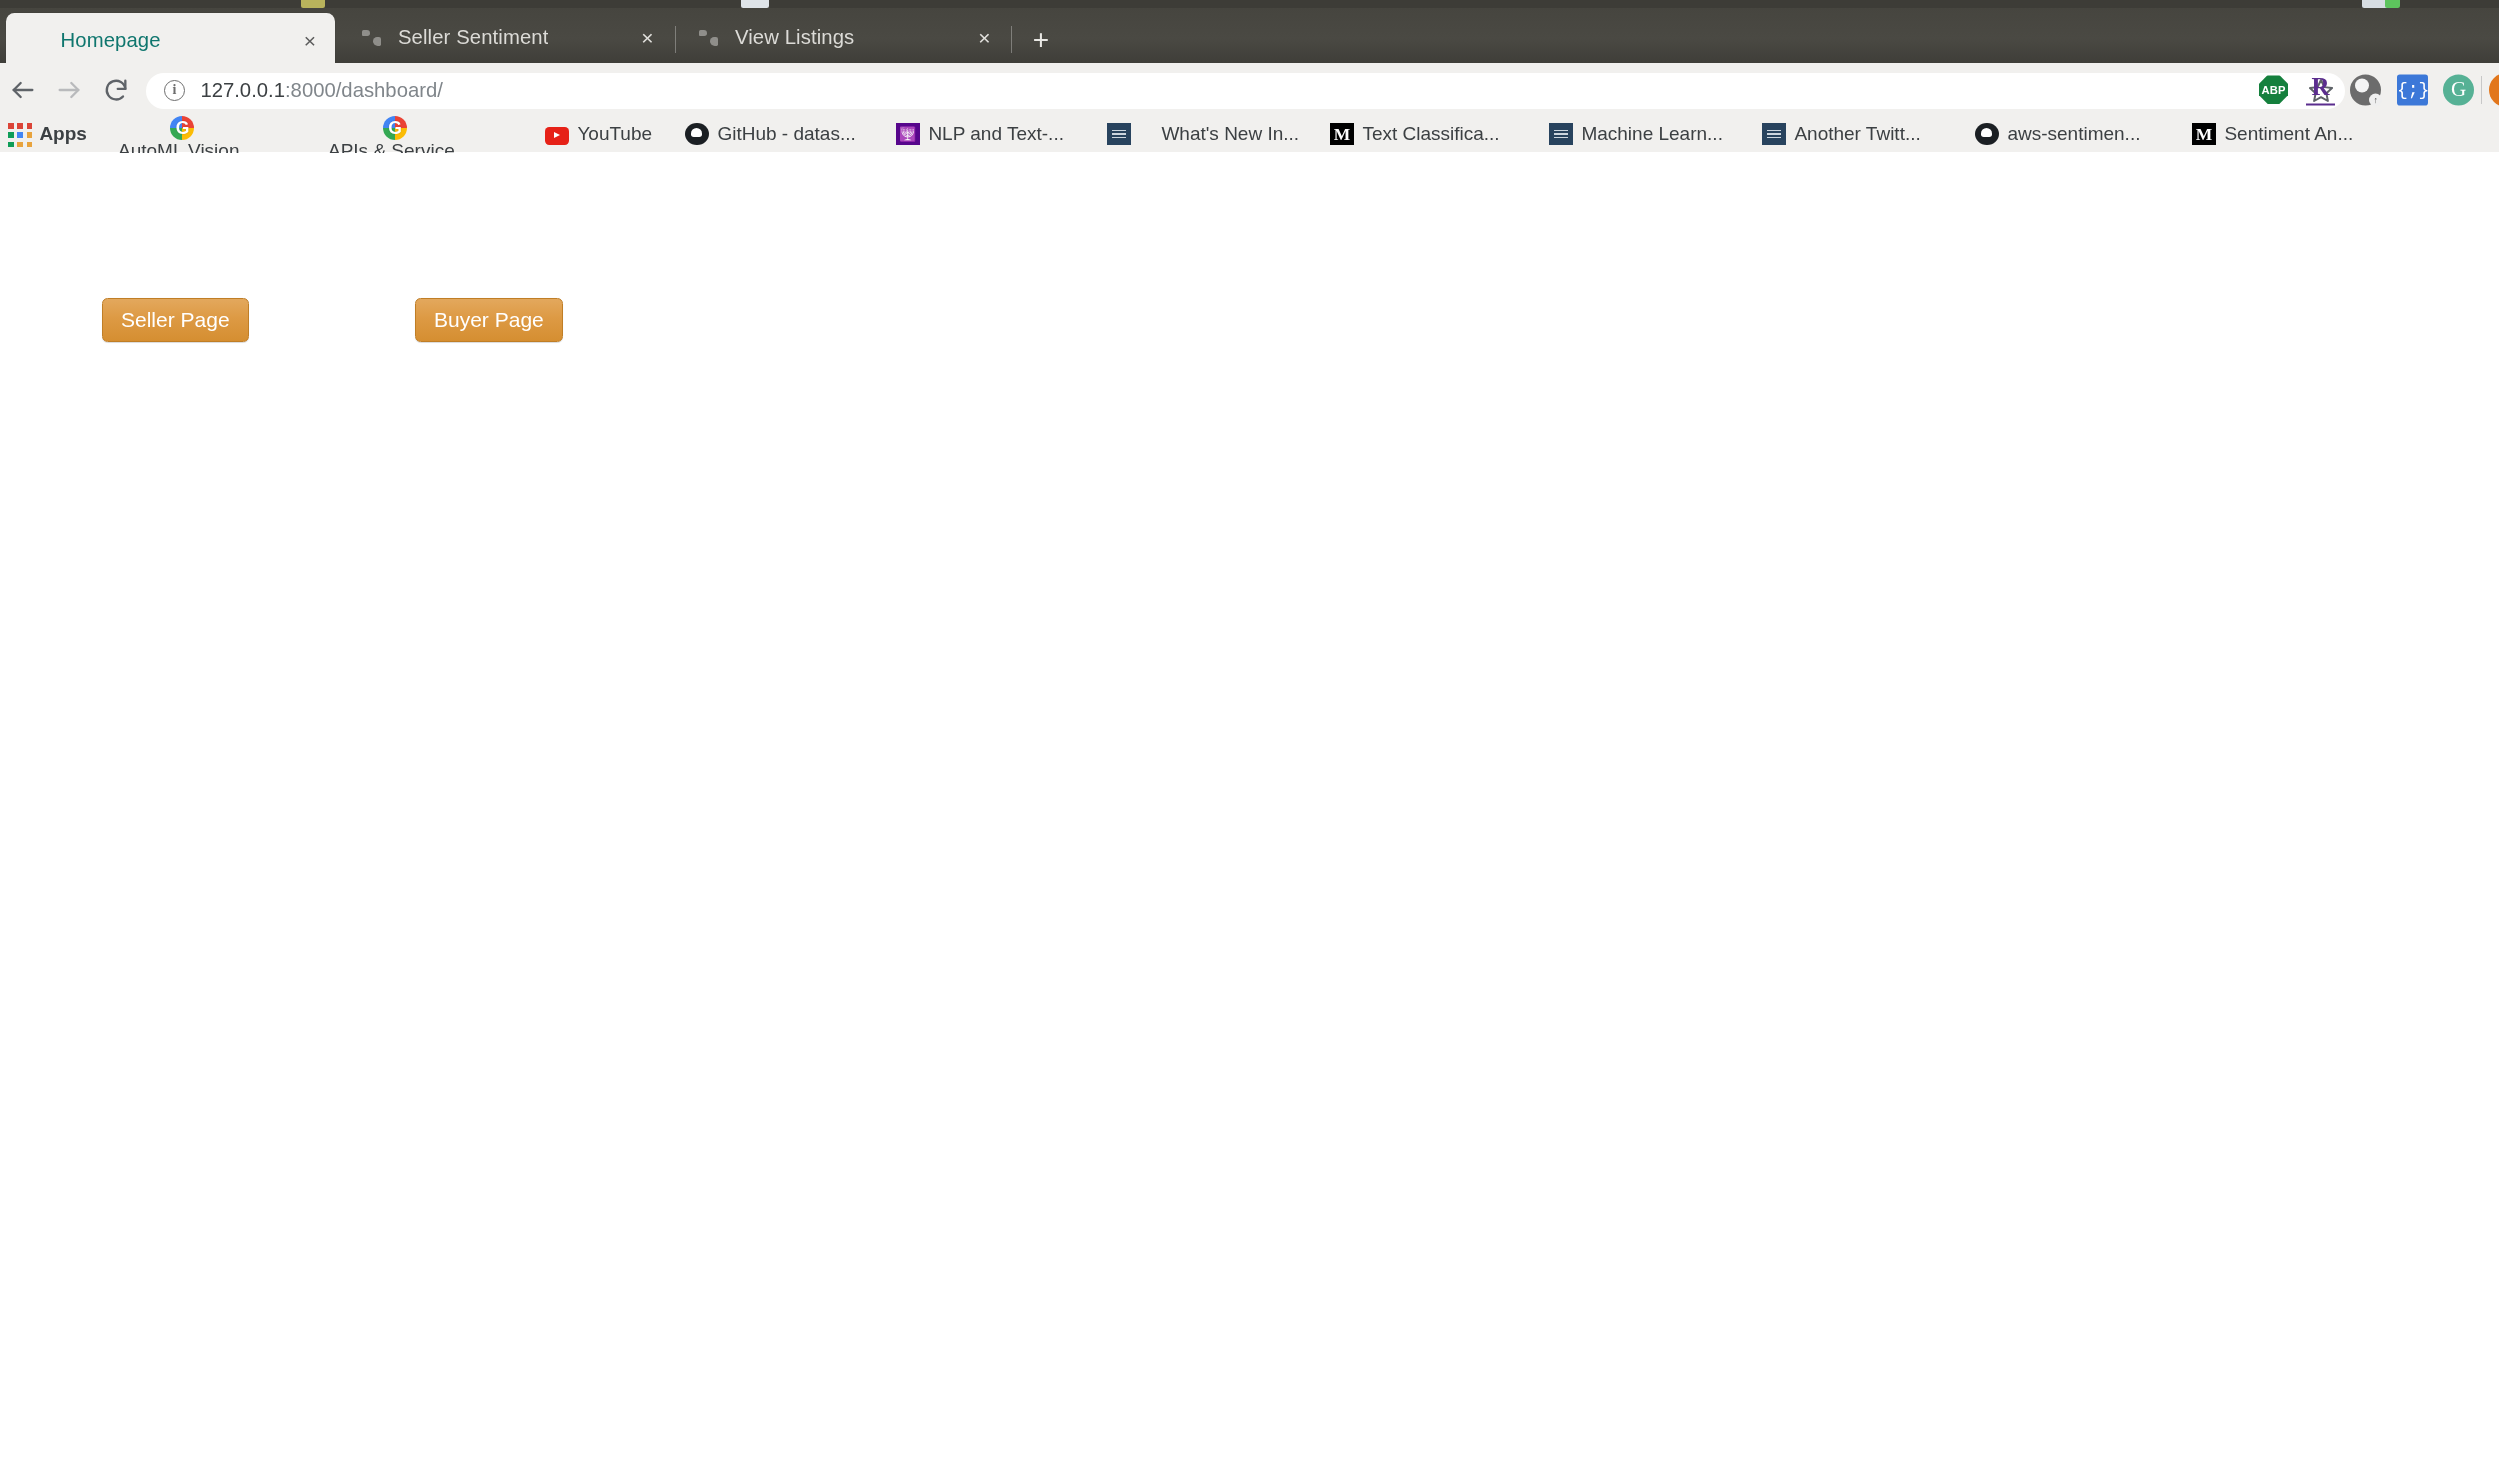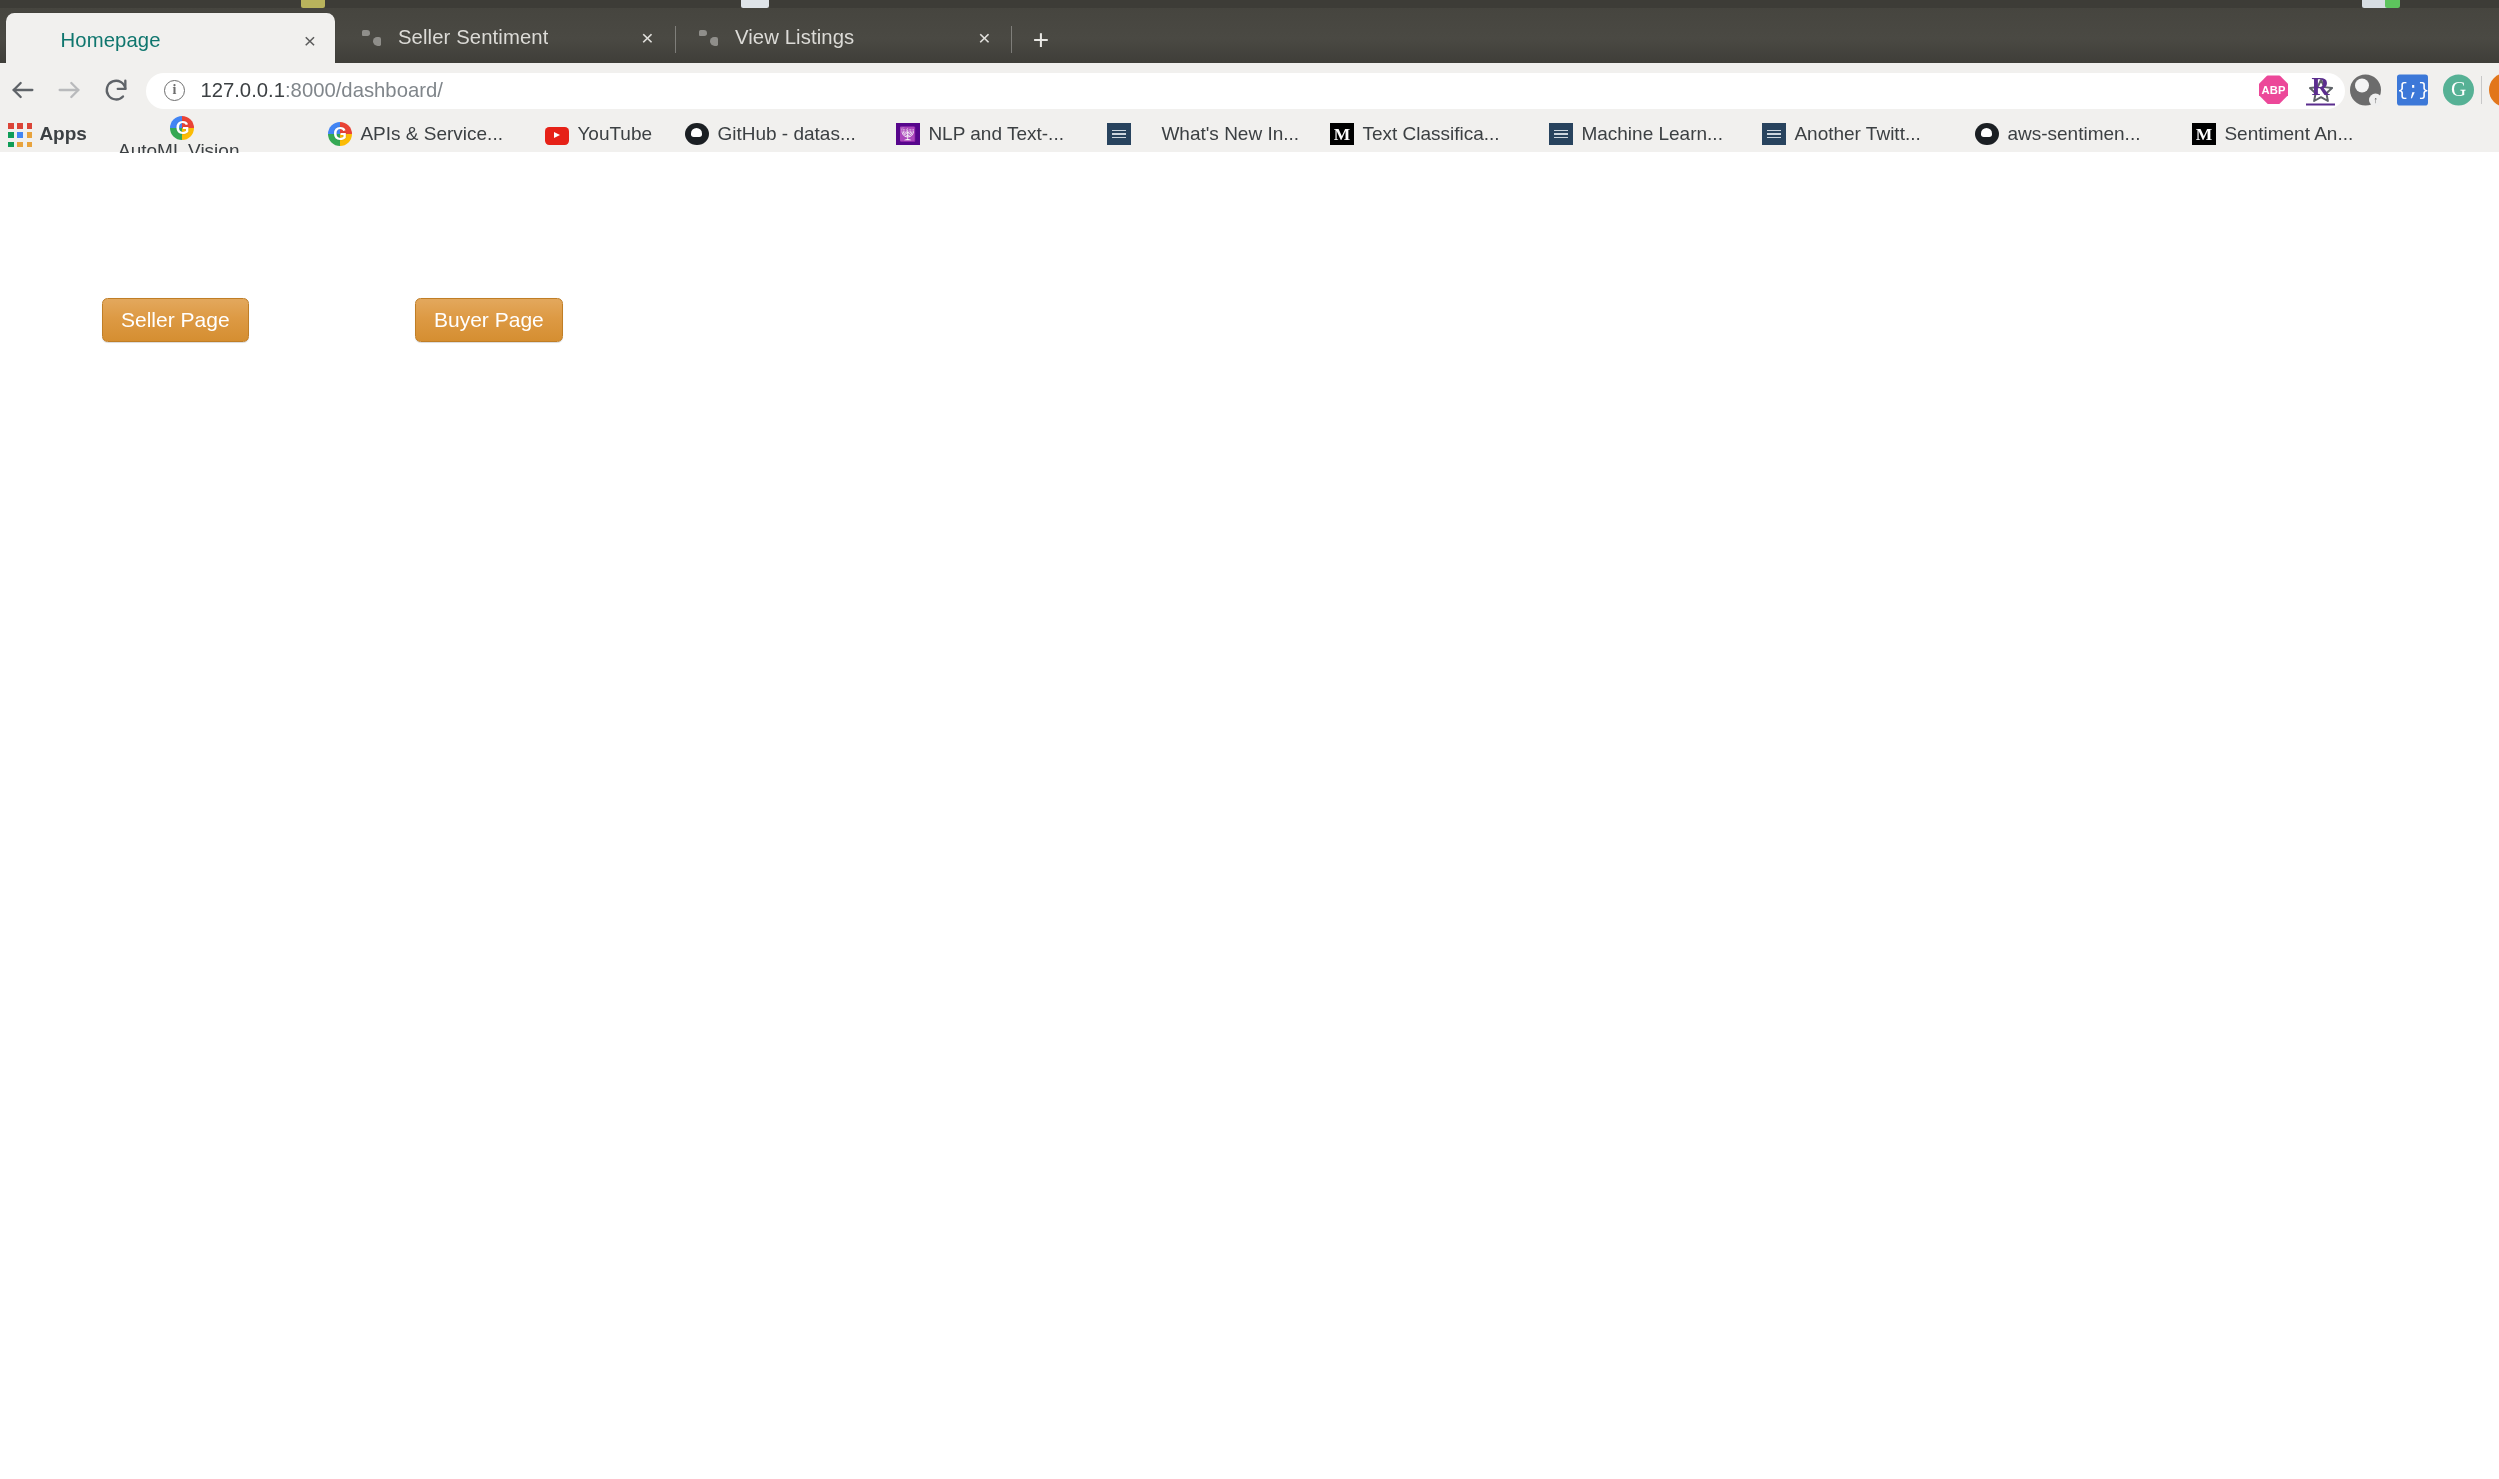--- a/index.html
+++ b/index.html
@@ -105,21 +105,21 @@
     margin-left: 15.4px; font-size: 20.3px; color: #3c4043; white-space: nowrap;
   }
   .url .dim { color: #80868b; }
   .star {
     position: absolute; right: 0px; top: 50%; transform: translateY(-50%);
     width: 35px; height: 35px; display:flex;align-items:center;justify-content:center;
   }
 
   .ext { position: absolute; top: 50%; transform: translateY(-50%); }
   .ext-abp {
-    width: 29px; height: 29px; background: #ec4899; color: #fff;
+    width: 29px; height: 29px; background: #15803d; color: #fff;
     font-size: 11.2px; font-weight: bold; letter-spacing: 0.2px;
     display:flex; align-items:center; justify-content:center;
     clip-path: polygon(30% 0,70% 0,100% 30%,100% 70%,70% 100%,30% 100%,0 70%,0 30%);
   }
   .ext-r {
     width: 29px; height: 31px; color: #5b2d8e; font-weight: bold;
     font-size: 25px; line-height: 24px; text-align: center;
     font-family: "Liberation Serif", serif;
     border-bottom: 2.8px solid #5b2d8e;
   }
@@ -313,21 +313,21 @@
           <i style="background:#e8a33d"></i>
       </span>
       <span class="bm-label">Apps</span>
     </div>
 
     <div class="bm" style="left:118px;flex-direction:column;">
       <span class="bm-ico ico-google"></span>
       <span class="bm-label">AutoML Vision...</span>
     </div>
 
-    <div class="bm" style="left:328px;">
+    <div class="bm" style="left:328px;flex-direction:column;">
       <span class="bm-ico ico-google"></span>
       <span class="bm-label">APIs &amp; Service...</span>
     </div>
 
     <div class="bm" style="left:545px;">
       <span class="bm-ico ico-yt"></span>
       <span class="bm-label">YouTube</span>
     </div>
 
     <div class="bm" style="left:685px;">

